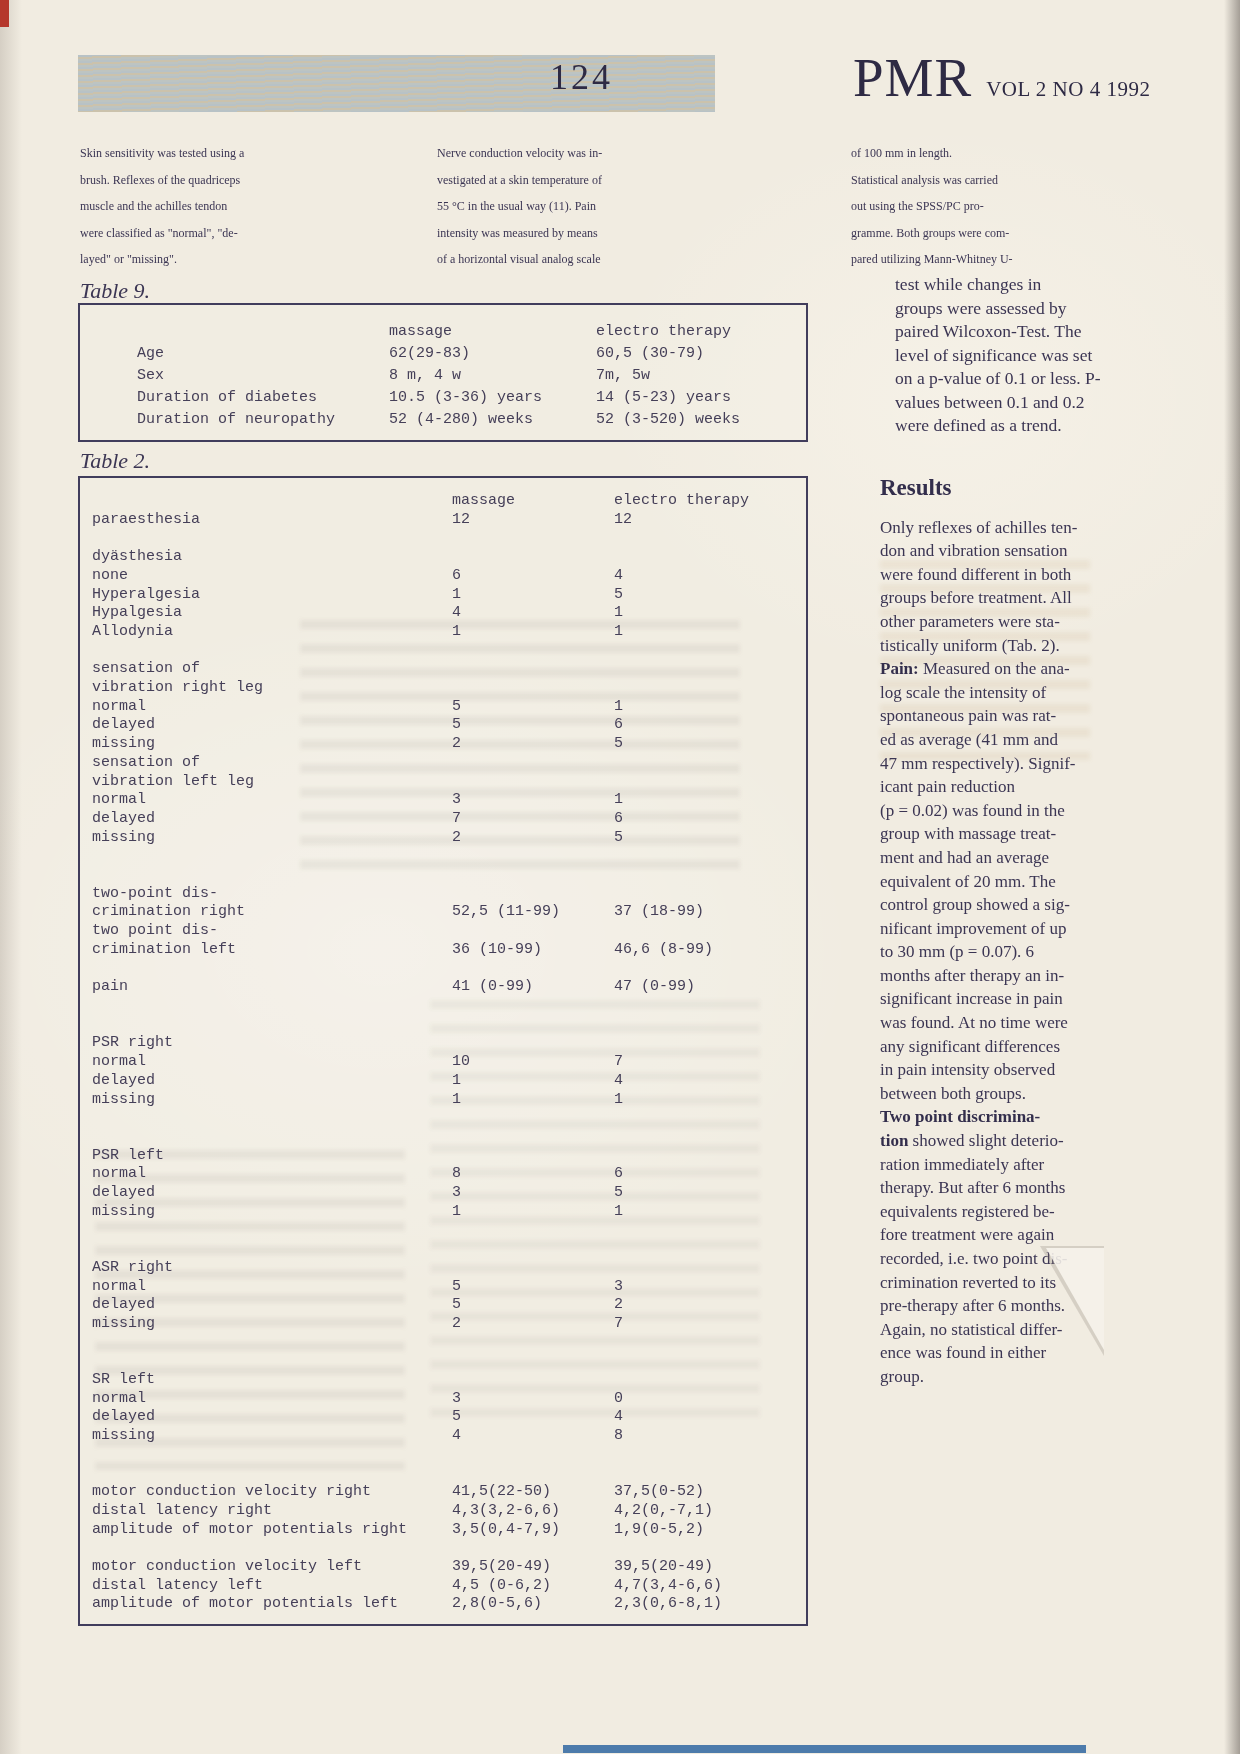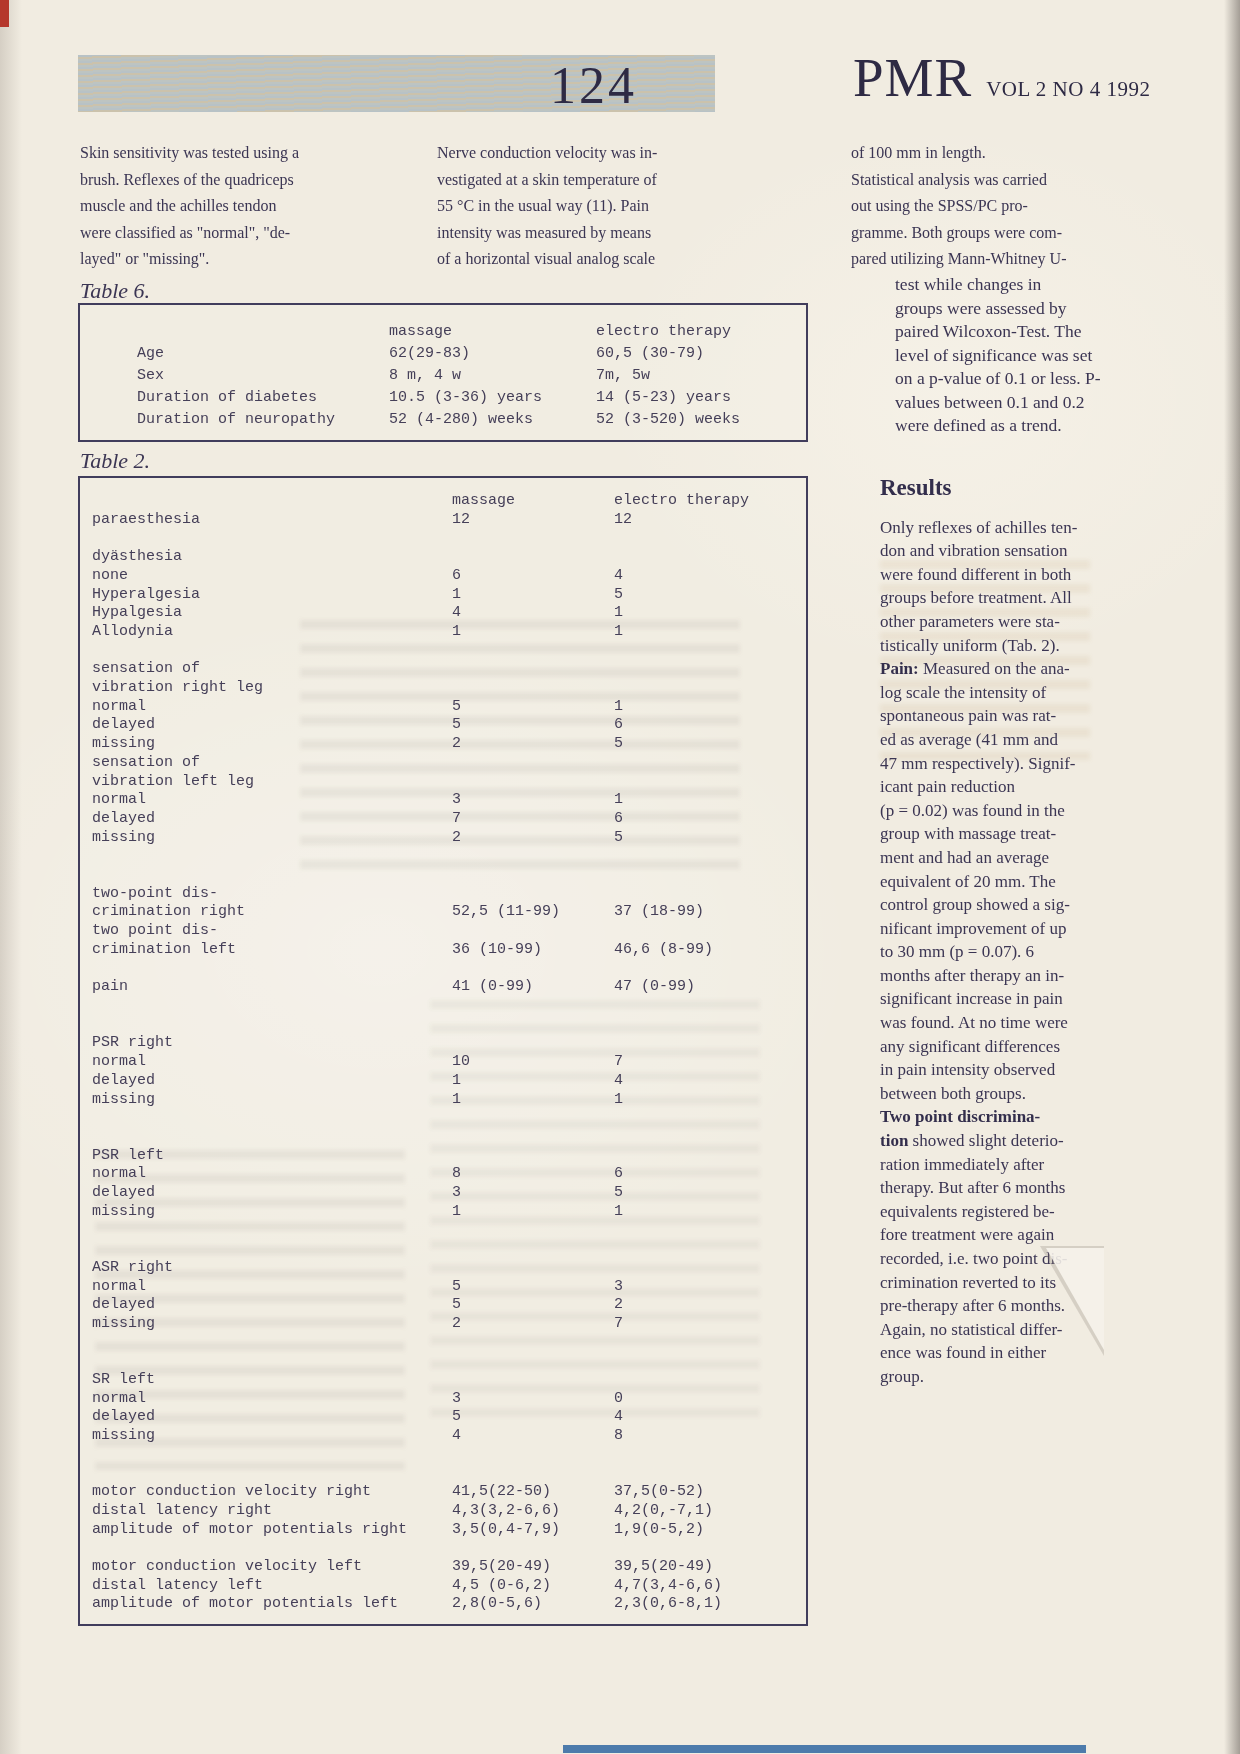--- a/index.html
+++ b/index.html
@@ -28,29 +28,29 @@
   .bleed.b1 { left:300px; top:620px; width:440px; height:260px; }
   .bleed.b2 { left:880px; top:560px; width:210px; height:200px;
     background:repeating-linear-gradient(180deg, rgba(170,125,60,0.09) 0 9px, transparent 9px 24px); }
   .bleed.b3 { left:95px; top:1150px; width:310px; height:320px; }
   .bleed.b4 { left:430px; top:1000px; width:330px; height:420px; opacity:0.8; }
 
   
   .band { position:absolute; left:78px; top:55px; width:637px; height:57px;
     background:repeating-linear-gradient(178deg,
       #b8c2c6 0px, #b8c2c6 2px, #cbc2ac 2px, #cbc2ac 4px, #bdc4c2 4px, #bdc4c2 6px); }
-  .page-number { position:absolute; left:472px; top:1px; font-size:52px; font-weight:500;
+  .page-number { position:absolute; left:472px; top:1px; font-size:36px; font-weight:500;
     letter-spacing:3px; color:#2e2a44; font-family:"Liberation Serif", serif; }
   .masthead { position:absolute; left:853px; top:46px; color:#2e2a44; white-space:nowrap; }
   .masthead .pmr { font-size:55px; font-weight:500; letter-spacing:1px;
     font-family:"Liberation Serif", serif; }
   .masthead .issue { font-size:21px; font-weight:500; letter-spacing:0.5px; margin-left:14px; }
 
   
-  .col { position:absolute; white-space:pre-line; font-size:16px; line-height:26.5px;
+  .col { position:absolute; white-space:pre-line; font-size:12px; line-height:26.5px;
     color:#3b3553; }
   .col1 { left:80px;  top:140px; width:335px; }
   .col2 { left:437px; top:140px; width:335px; }
   .col3a { left:816px; top:140px; width:305px;margin-left:35px; }
   .col3b { left:895px; top:273px; width:245px; font-size:17.5px; line-height:23.5px; }
 
   
   .table-label { position:absolute; font-style:italic; font-size:22px; color:#3b3553; }
   .t1-label { left:80px; top:278px; }
   .t2-label { left:80px; top:448px; }
@@ -104,21 +104,21 @@
 gramme. Both groups were com-
 pared utilizing Mann-Whitney U-</div>
   <div class="col col3b">test while changes in
 groups were assessed by
 paired Wilcoxon-Test. The
 level of significance was set
 on a p-value of 0.1 or less. P-
 values between 0.1 and 0.2
 were defined as a trend.</div>
 
-  <div class="table-label t1-label">Table 6.</div>
+  <div class="table-label t1-label">Table 9.</div>
   <div class="tbox t1-box">
     <pre>                                 massage                electro therapy
      Age                         62(29-83)              60,5 (30-79)
      Sex                         8 m, 4 w               7m, 5w
      Duration of diabetes        10.5 (3-36) years      14 (5-23) years
      Duration of neuropathy      52 (4-280) weeks       52 (3-520) weeks</pre>
   </div>
 
   <div class="table-label t2-label">Table 2.</div>
   <div class="tbox t2-box">

